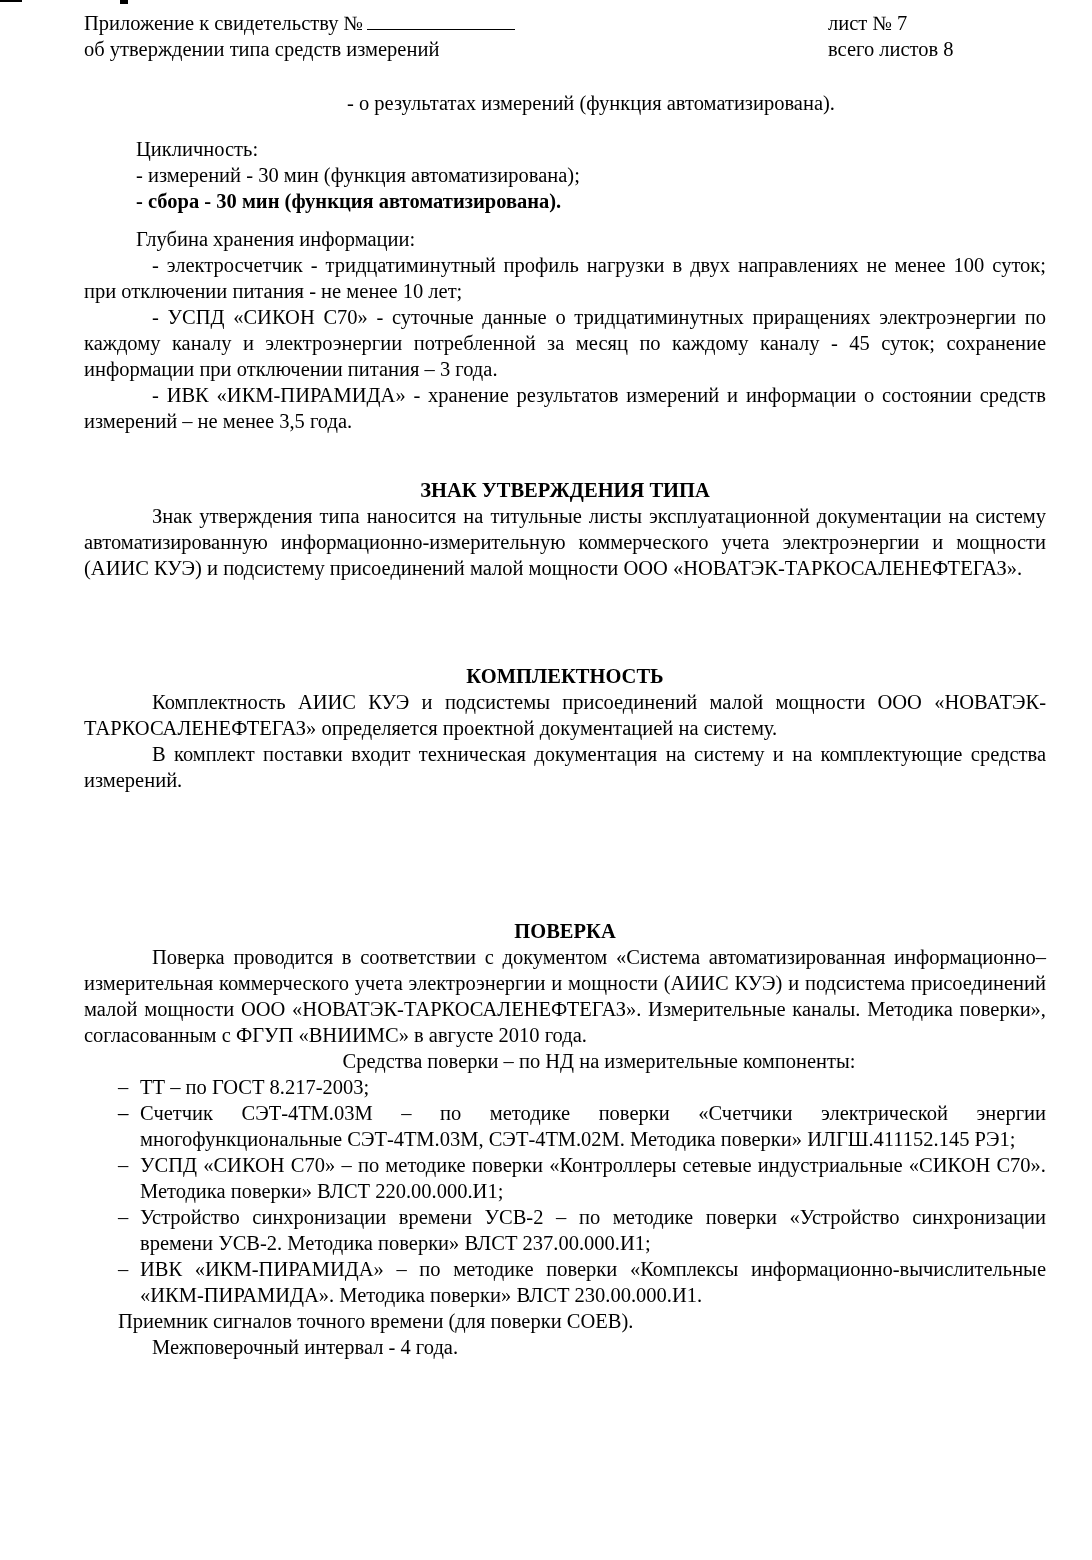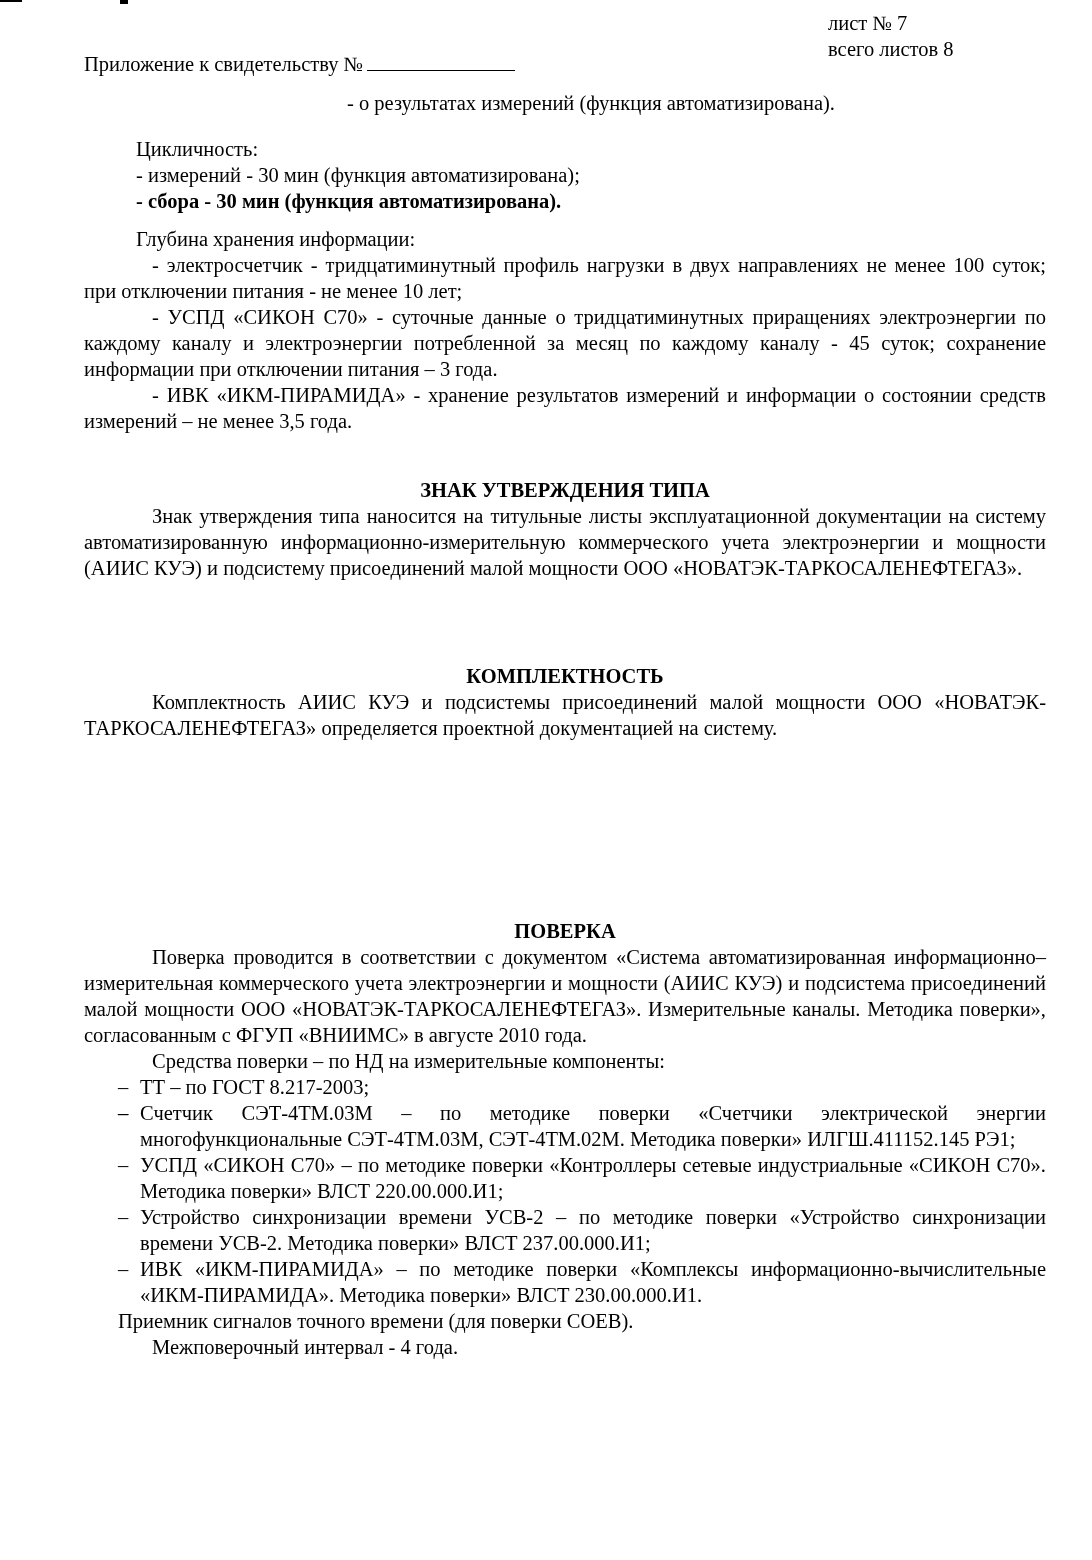--- a/index.html
+++ b/index.html
@@ -1,21 +1,21 @@
 <!DOCTYPE html>
 <html><head>
 <meta charset="utf-8">
 <style>
   html, body { margin: 0; padding: 0; background: #ffffff; }
   body { width: 1092px; height: 1560px; position: relative; overflow: hidden;
          font-family: "Liberation Serif", serif; color: #000; font-size: 20.5px; }
   .page { position: absolute; left: 0; top: 0; width: 1092px; height: 1560px; }
   .corner-mark { position: absolute; left: 0; top: -6px; width: 130px; height: 10px; }
   .corner-mark span { position: absolute; top: 0; background: #000; }
-  .hdr-left { position: absolute; left: 84px; top: 10px; line-height: 26px; margin-top: 41px; }
+  .hdr-left { position: absolute; left: 84px; top: 10px; line-height: 26px; }
   .hdr-right { position: absolute; left: 828px; top: 10px; line-height: 26px; }
   .blank { display: inline-block; width: 148px; border-bottom: 1.5px solid #000; height: 18px; vertical-align: baseline; margin-left: 4px; }
   .body { position: absolute; left: 84px; width: 962px; }
   .line { line-height: 26px; }
   .j { text-align: justify; text-align-last: left; }
   .ind { text-indent: 68px; }
   .h { text-align: center; font-weight: bold; line-height: 26px; }
   .li { position: relative; padding-left: 56px; line-height: 26px; text-align: justify; }
   .li .dash { position: absolute; left: 34px; top: 0; }
 </style>
@@ -24,20 +24,21 @@
 
 <div class="page">
 
   <div class="corner-mark">
     <span style="left:0;width:22px;height:8px;"></span>
     <span style="left:120px;width:8px;height:10px;"></span>
   </div>
 
   <div class="hdr-left">
     <div><span>Приложение к свидетельству №</span><span class="blank"></span></div>
+    <div>об утверждении типа средств измерений</div>
   </div>
   <div class="hdr-right">
     <div>лист № 7</div>
     <div>всего листов 8</div>
   </div>
 
   <div class="body" style="top:90px;">
     <div class="line" style="padding-left:52px;text-align:center;">- о результатах измерений (функция автоматизирована).</div>
     <div class="line" style="padding-left:52px;margin-top:20px;">Цикличность:</div>
     <div class="line" style="padding-left:52px;">- измерений  - 30 мин (функция автоматизирована);</div>
@@ -49,26 +50,27 @@
   </div>
 
   <div class="body" style="top:477px;">
     <div class="h">ЗНАК УТВЕРЖДЕНИЯ ТИПА</div>
     <div class="line j ind">Знак утверждения типа наносится на титульные листы эксплуатационной документации на систему автоматизированную информационно-измерительную коммерческого учета электроэнергии и мощности (АИИС КУЭ) и подсистему присоединений малой мощности ООО «НОВАТЭК-ТАРКОСАЛЕНЕФТЕГАЗ».</div>
   </div>
 
   <div class="body" style="top:663px;">
     <div class="h">КОМПЛЕКТНОСТЬ</div>
     <div class="line j ind">Комплектность АИИС КУЭ и подсистемы присоединений малой мощности ООО «НОВАТЭК-ТАРКОСАЛЕНЕФТЕГАЗ» определяется проектной документацией на систему.</div>
+    <div class="line j ind">В комплект поставки входит техническая документация на систему и  на комплектующие средства измерений.</div>
   </div>
 
   <div class="body" style="top:918px;">
     <div class="h">ПОВЕРКА</div>
     <div class="line j ind">Поверка проводится в соответствии с документом «Система автоматизированная информационно–измерительная коммерческого учета электроэнергии и мощности (АИИС КУЭ) и подсистема присоединений малой мощности ООО «НОВАТЭК-ТАРКОСАЛЕНЕФТЕГАЗ». Измерительные каналы. Методика поверки», согласованным с ФГУП «ВНИИМС» в августе 2010 года.</div>
-    <div class="line" style="padding-left:68px;">Средства поверки – по НД на измерительные компоненты:</div>
+    <div class="line" style="padding-left:68px;text-align:center;">Средства поверки – по НД на измерительные компоненты:</div>
 
     <div class="li"><span class="dash">–</span><span>ТТ – по ГОСТ 8.217-2003;</span></div>
     <div class="li"><span class="dash">–</span></div>
     <div class="li">
         <span class="dash">–</span>
         <div>Счетчик СЭТ-4ТМ.03М – по методике поверки «Счетчики электрической энергии многофункциональные СЭТ-4ТМ.03М, СЭТ-4ТМ.02М. Методика поверки» ИЛГШ.411152.145 РЭ1;</div>
       </div>
     <div class="li">
         <span class="dash">–</span>
         <div>УСПД «СИКОН С70» – по методике поверки «Контроллеры сетевые индустриальные «СИКОН С70». Методика поверки» ВЛСТ 220.00.000.И1;</div>

